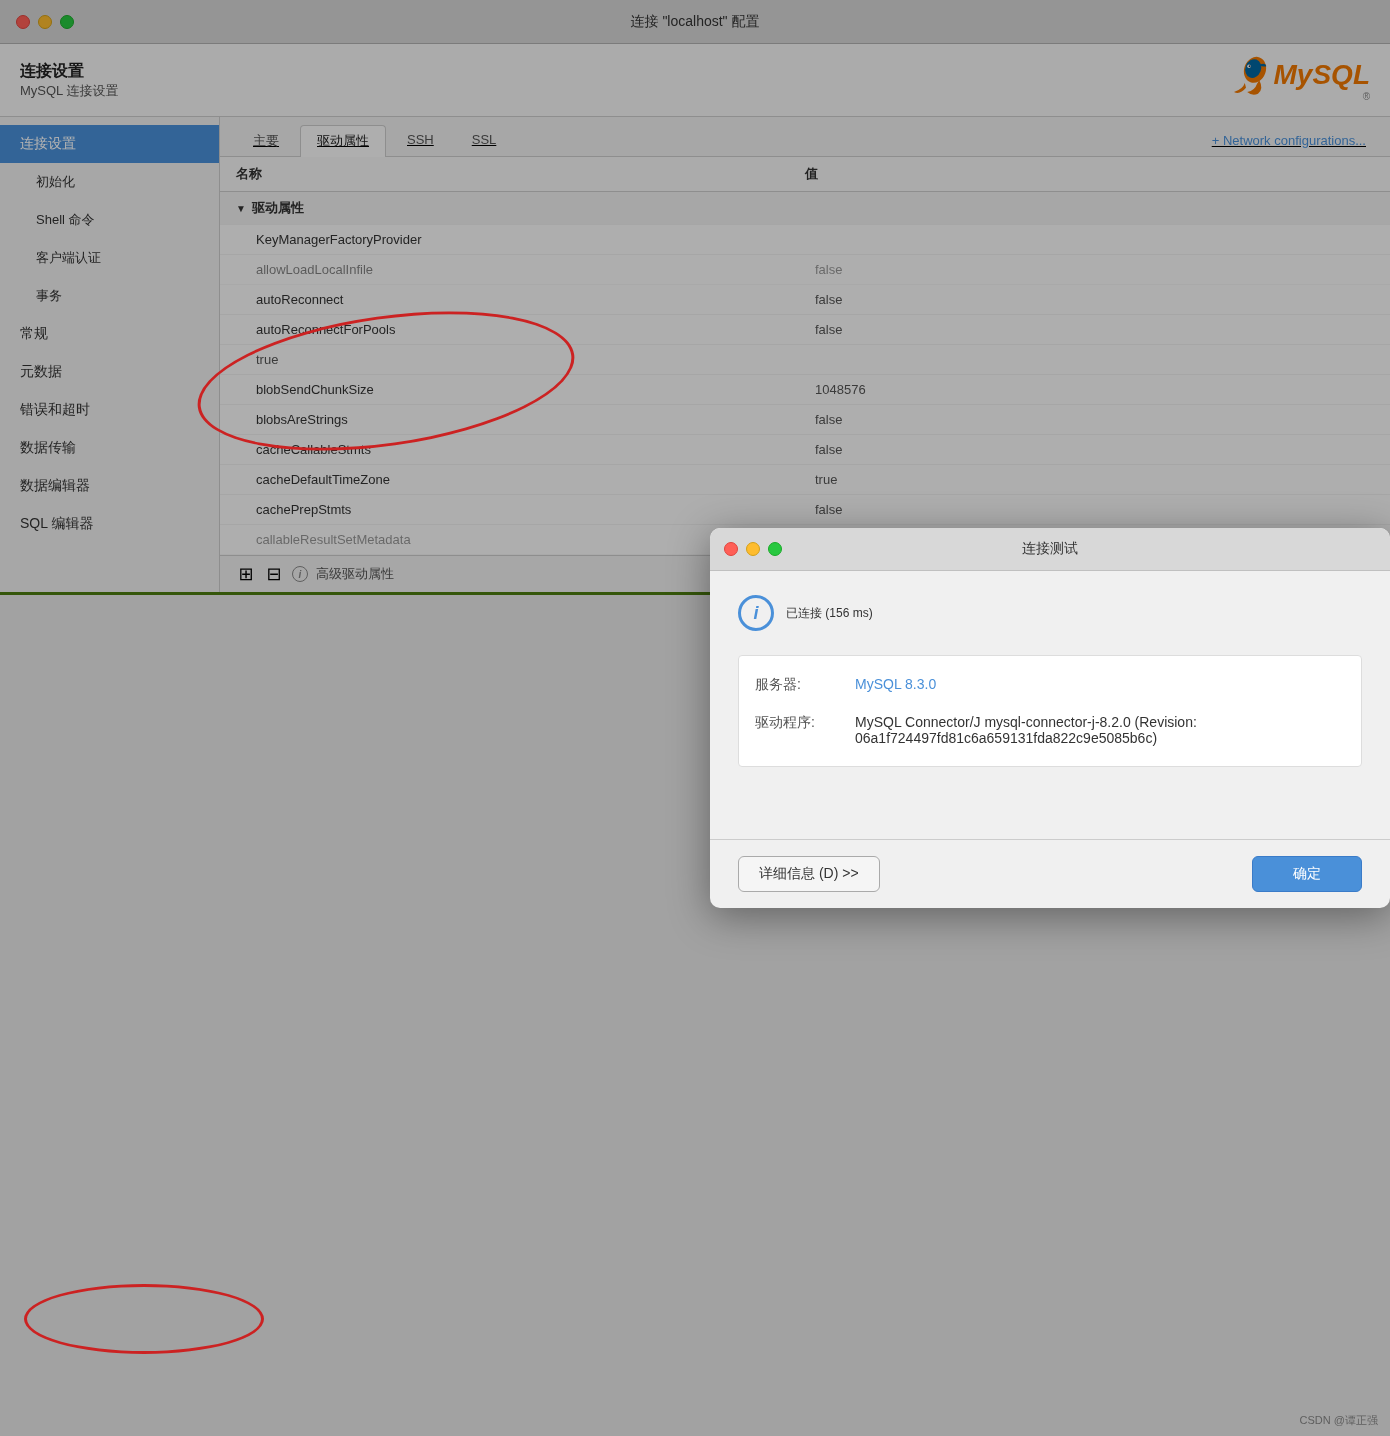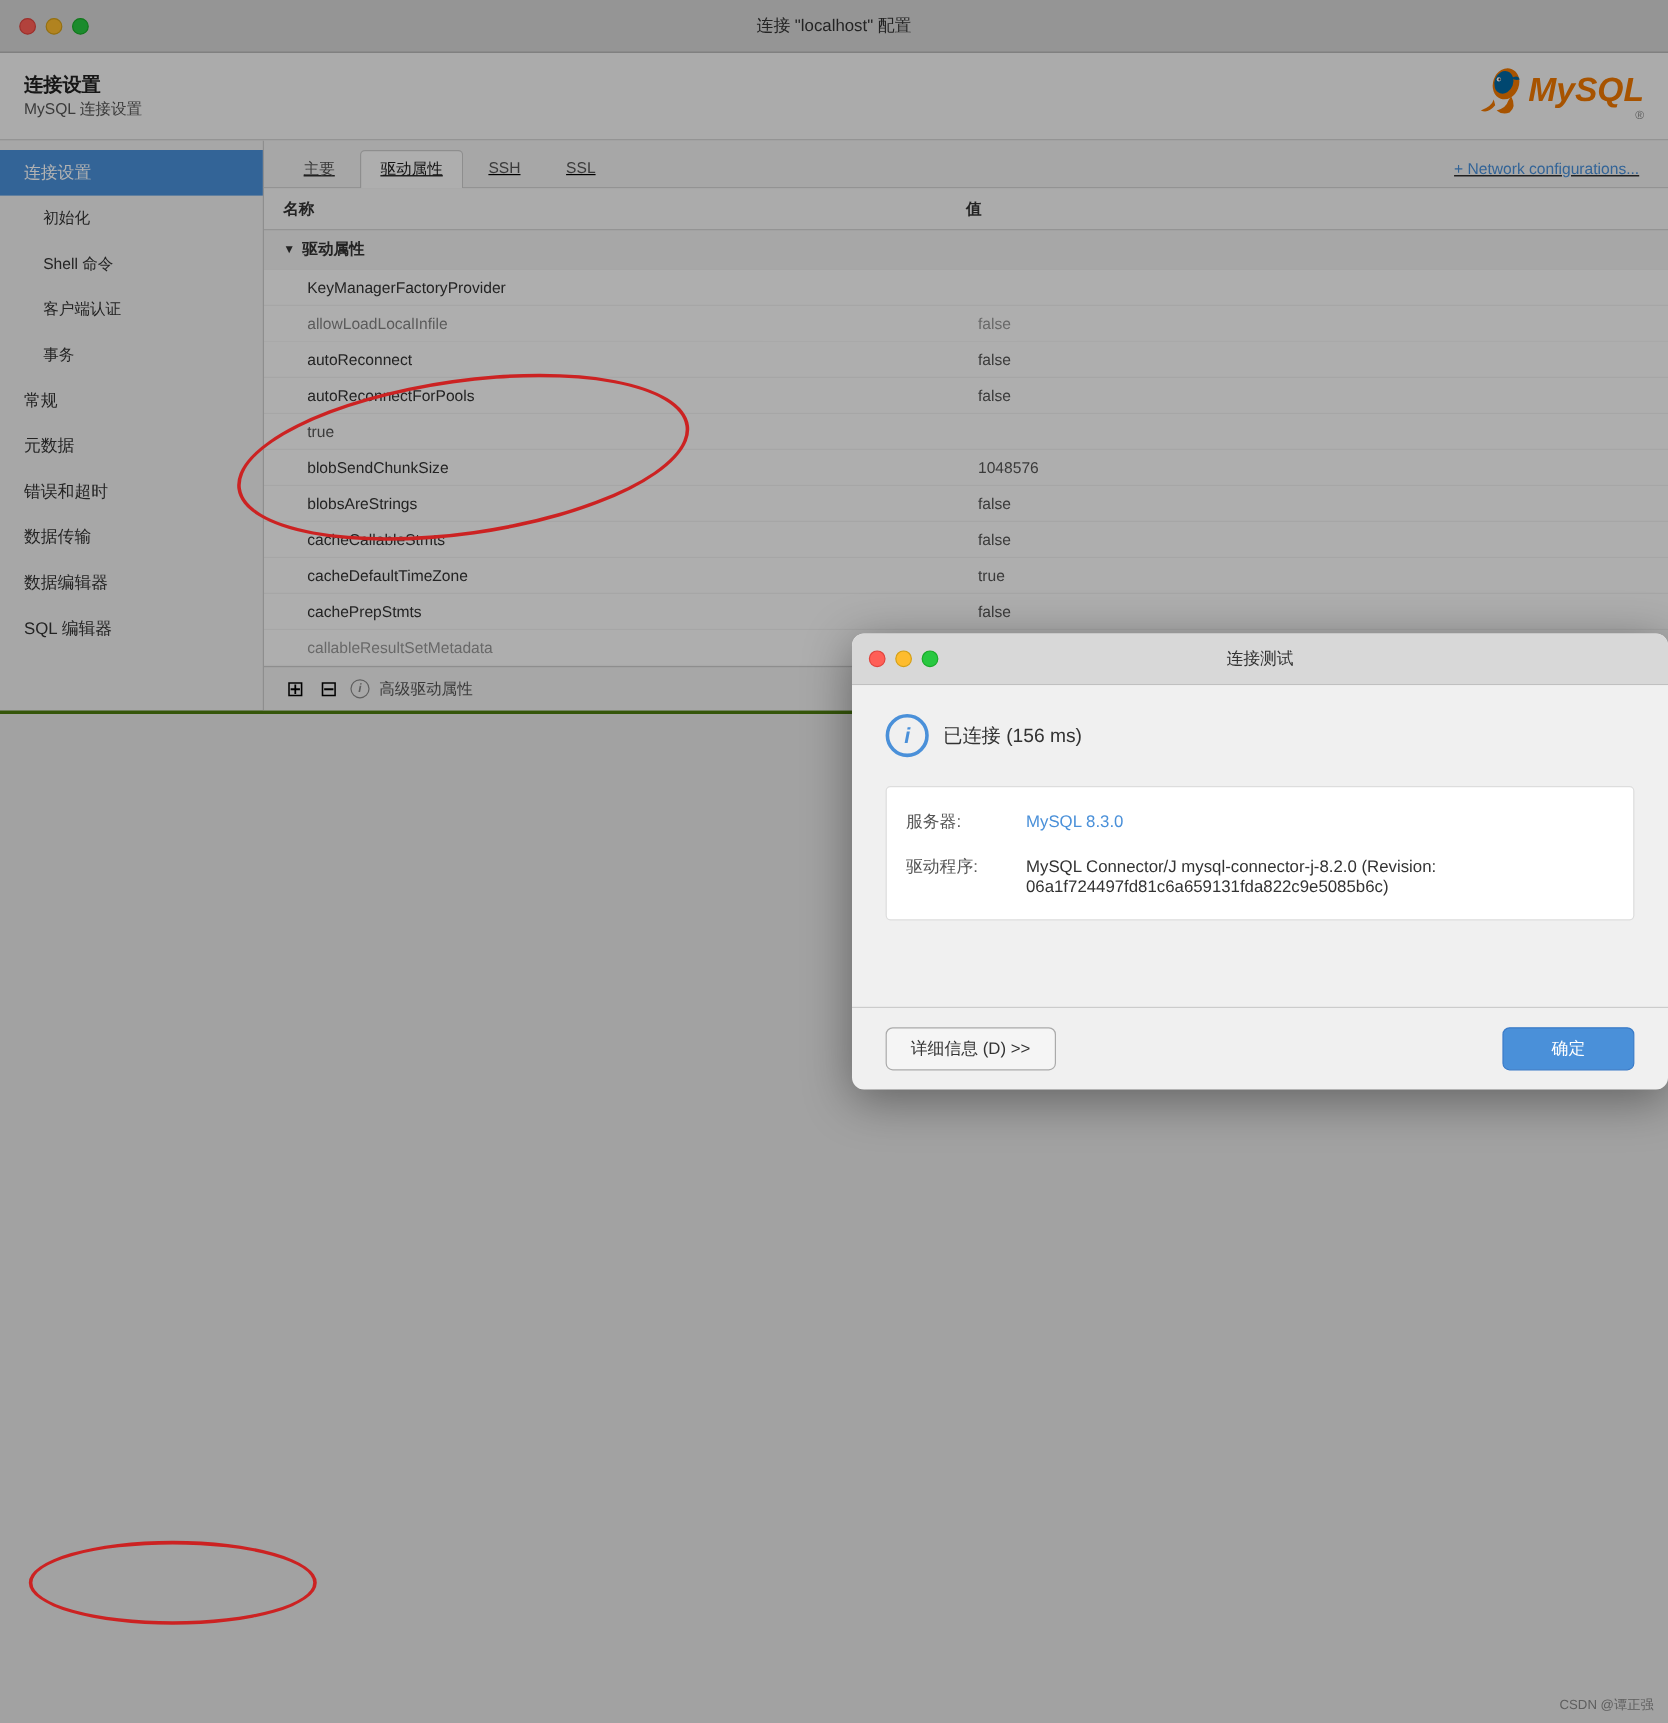--- a/index.html
+++ b/index.html
@@ -349,21 +349,21 @@
       display: flex;
       align-items: center;
       justify-content: center;
       font-size: 18px;
       font-weight: bold;
       color: #4a90d9;
       font-style: italic;
       flex-shrink: 0;
     }
     .status-text {
-      font-size: 16px;
+      font-size: 12px;
       color: #333;
       font-weight: 500;
     }
     .modal-info-grid {
       display: grid;
       grid-template-columns: 100px 1fr;
       gap: 12px 0;
       background: white;
       border: 1px solid #ddd;
       border-radius: 4px;

